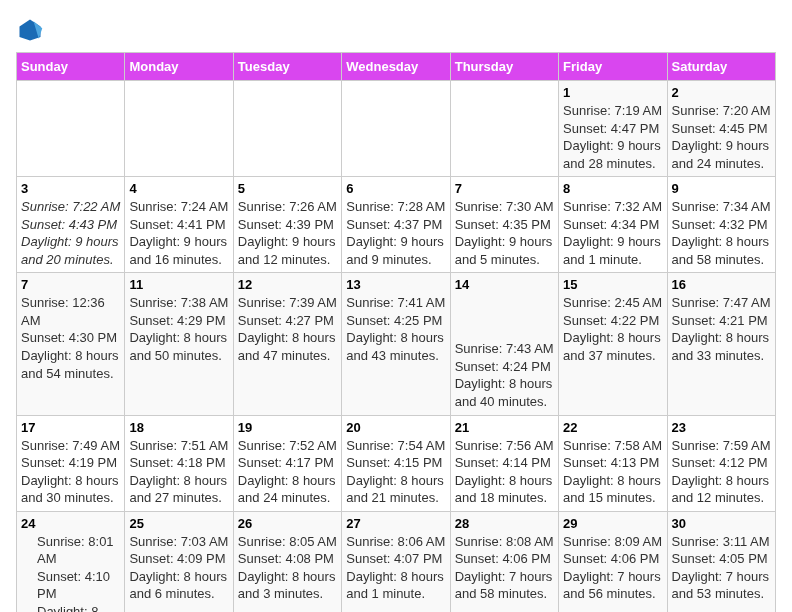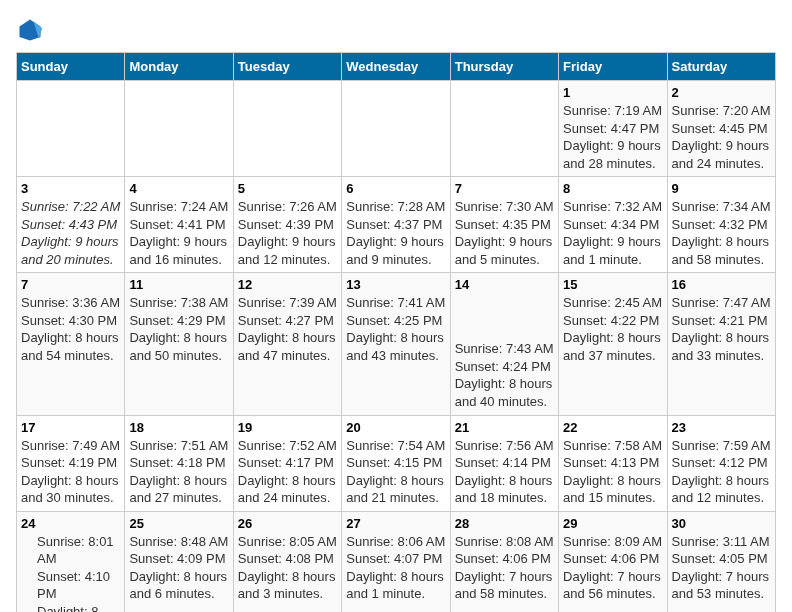--- a/index.html
+++ b/index.html
@@ -41,21 +41,21 @@
     .location {
       font-size: 14px;
       color: #555;
     }
     table {
       width: 100%;
       border-collapse: collapse;
       font-size: 11px;
     }
     thead tr th {
-      background-color: #0369a1;
+      background-color: #d946ef;
       color: #fff;
       padding: 6px 4px;
       text-align: left;
       font-size: 13px;
       font-weight: bold;
       border: 1px solid #ccc;
     }
     tbody tr td {
       border: 1px solid #ccc;
       vertical-align: top;
@@ -172,21 +172,21 @@
         <td>
           <span class="day-num">9</span>
           <div class="day-info" style="white-space: pre-line;">Sunrise: 7:34 AM
 Sunset: 4:32 PM
 Daylight: 8 hours and 58 minutes.</div>
         </td>
       </tr>
       <tr>
         <td>
           <span class="day-num">7</span>
-          <div class="day-info" style="white-space: pre-line;">Sunrise: 3:36 AM
+          <div class="day-info" style="white-space: pre-line;">Sunrise: 12:36 AM
 Sunset: 4:30 PM
 Daylight: 8 hours and 54 minutes.</div>
         </td>
         <td>
           <span class="day-num">11</span>
           <div class="day-info" style="white-space: pre-line;">Sunrise: 7:38 AM
 Sunset: 4:29 PM
 Daylight: 8 hours and 50 minutes.</div>
         </td>
         <td>
@@ -266,21 +266,21 @@
       </tr>
       <tr>
         <td>
           <span class="day-num">24</span>
           <div class="day-info" style="white-space: pre-line; margin-left: 16px;">Sunrise: 8:01 AM
 Sunset: 4:10 PM
 Daylight: 8 hours and 9 minutes.</div>
         </td>
         <td>
           <span class="day-num">25</span>
-          <div class="day-info" style="white-space: pre-line;">Sunrise: 8:48 AM
+          <div class="day-info" style="white-space: pre-line;">Sunrise: 7:03 AM
 Sunset: 4:09 PM
 Daylight: 8 hours and 6 minutes.</div>
         </td>
         <td>
           <span class="day-num">26</span>
           <div class="day-info" style="white-space: pre-line;">Sunrise: 8:05 AM
 Sunset: 4:08 PM
 Daylight: 8 hours and 3 minutes.</div>
         </td>
         <td>

